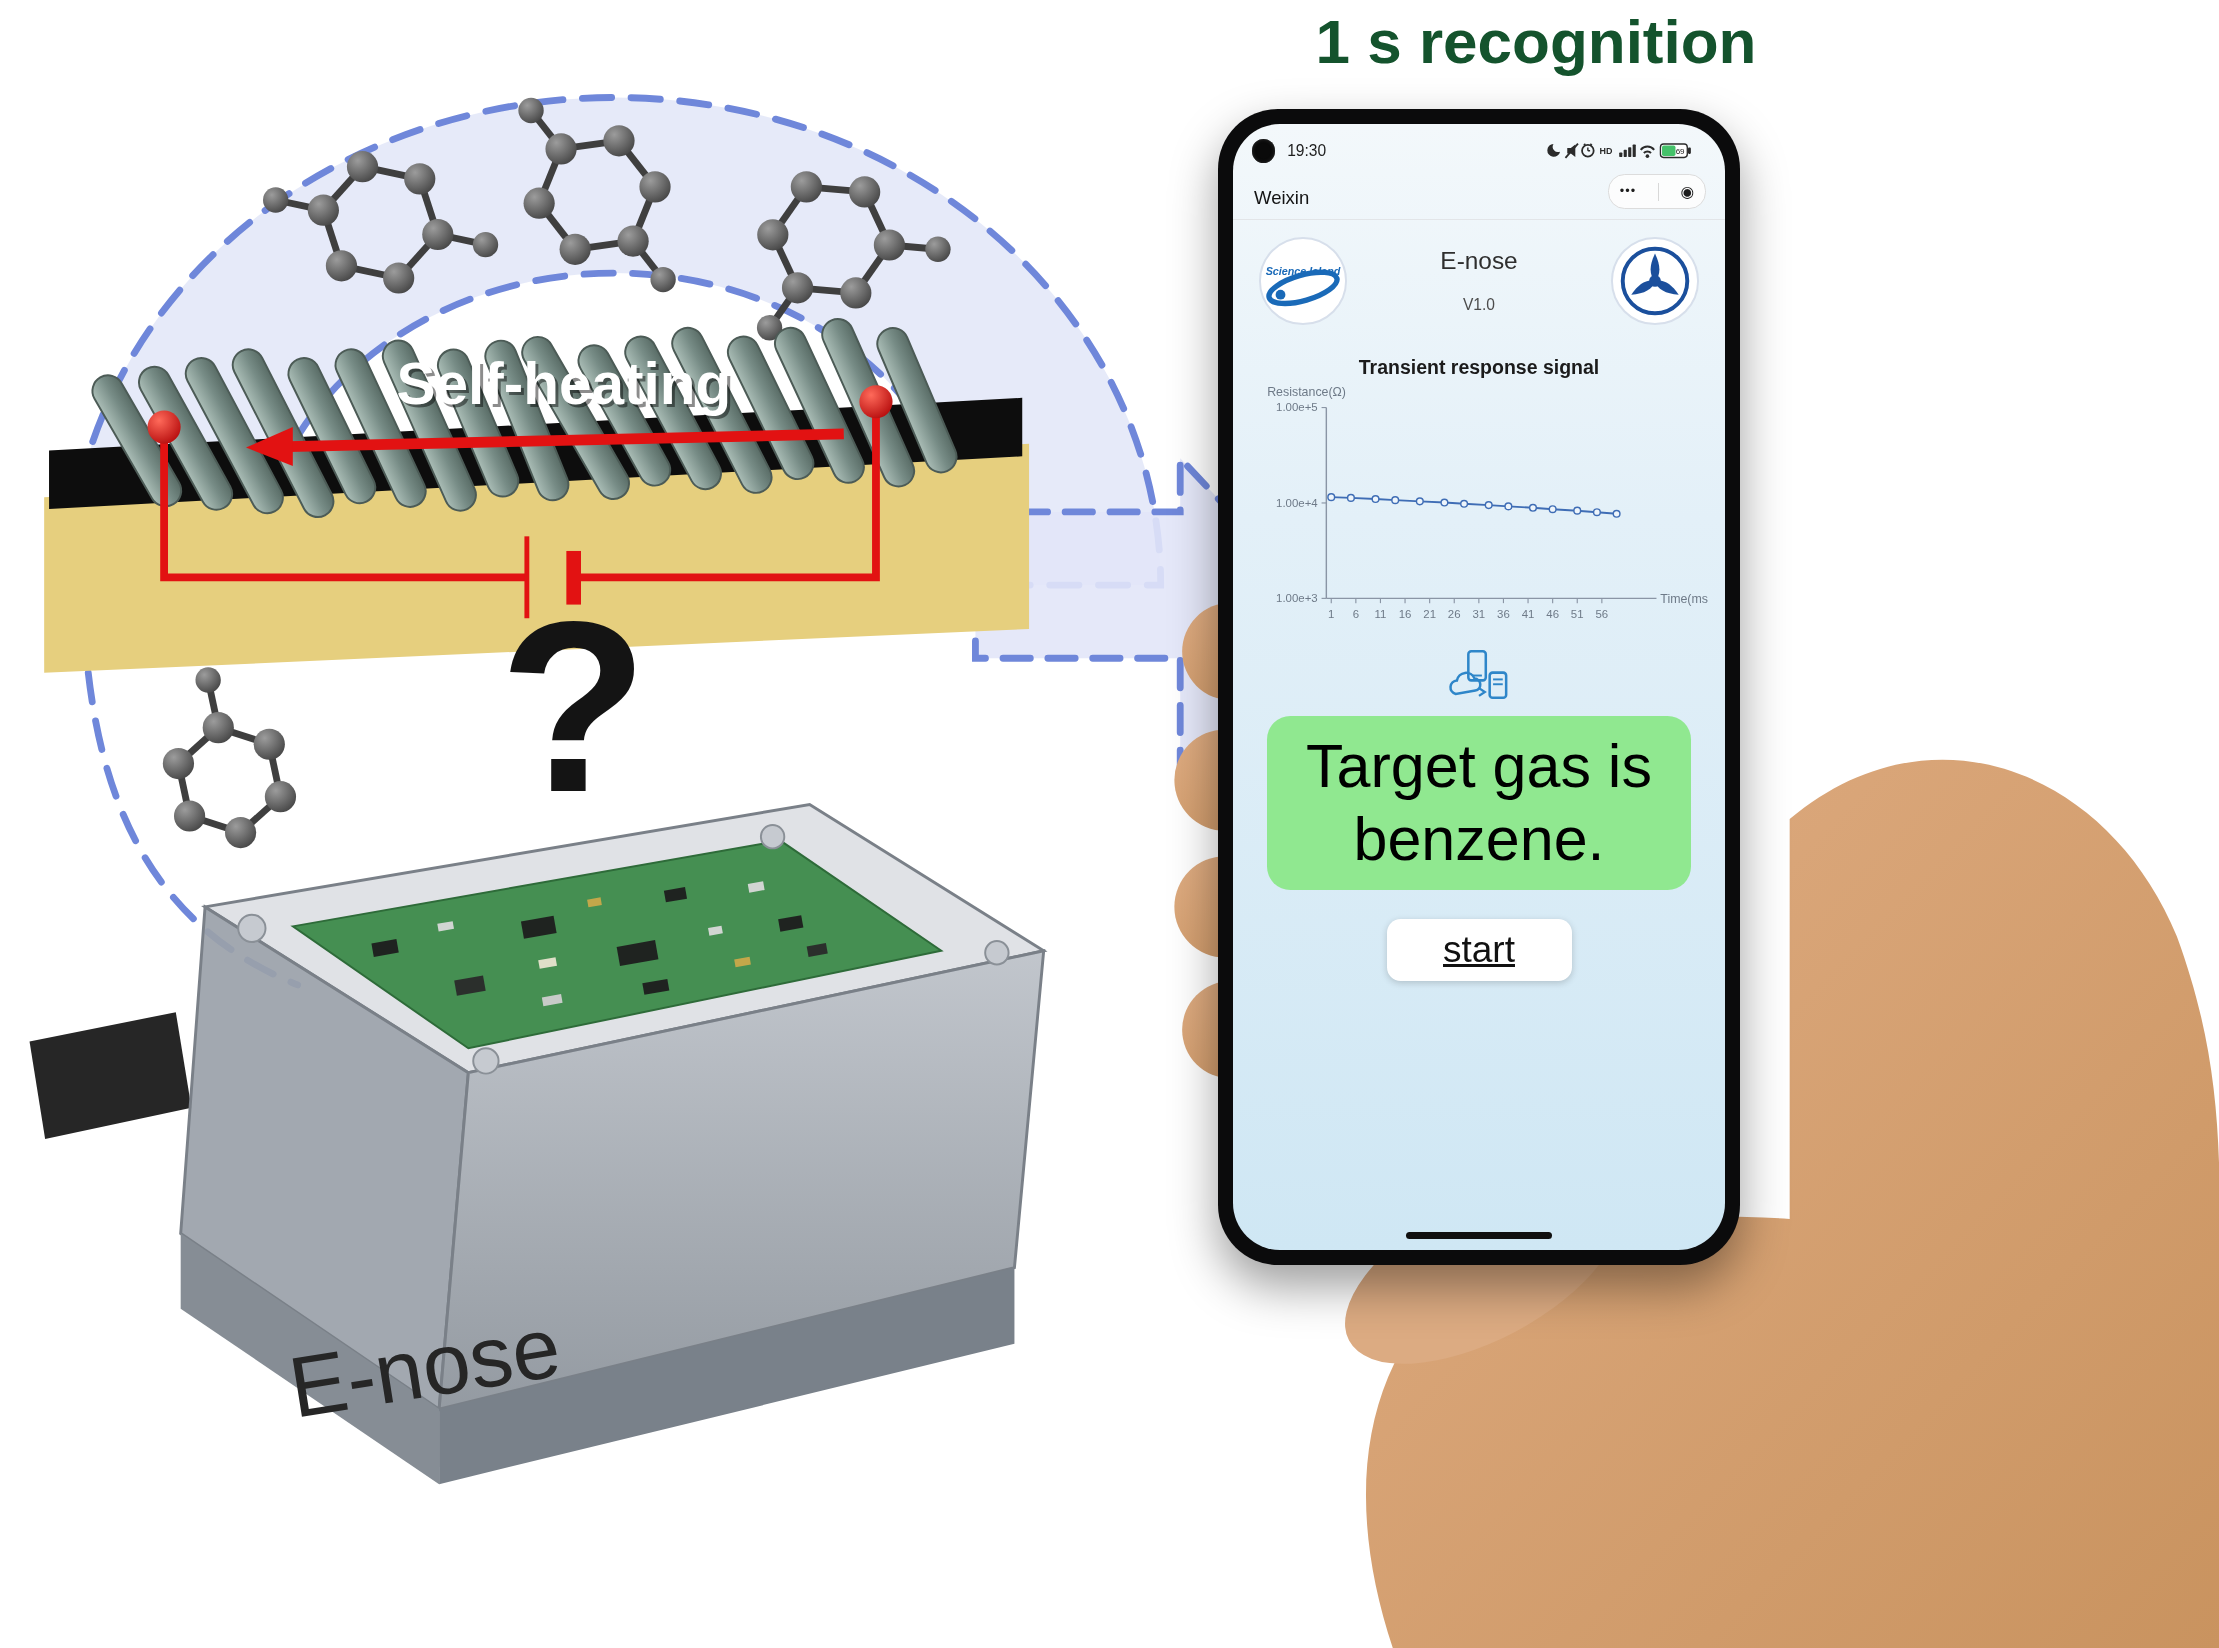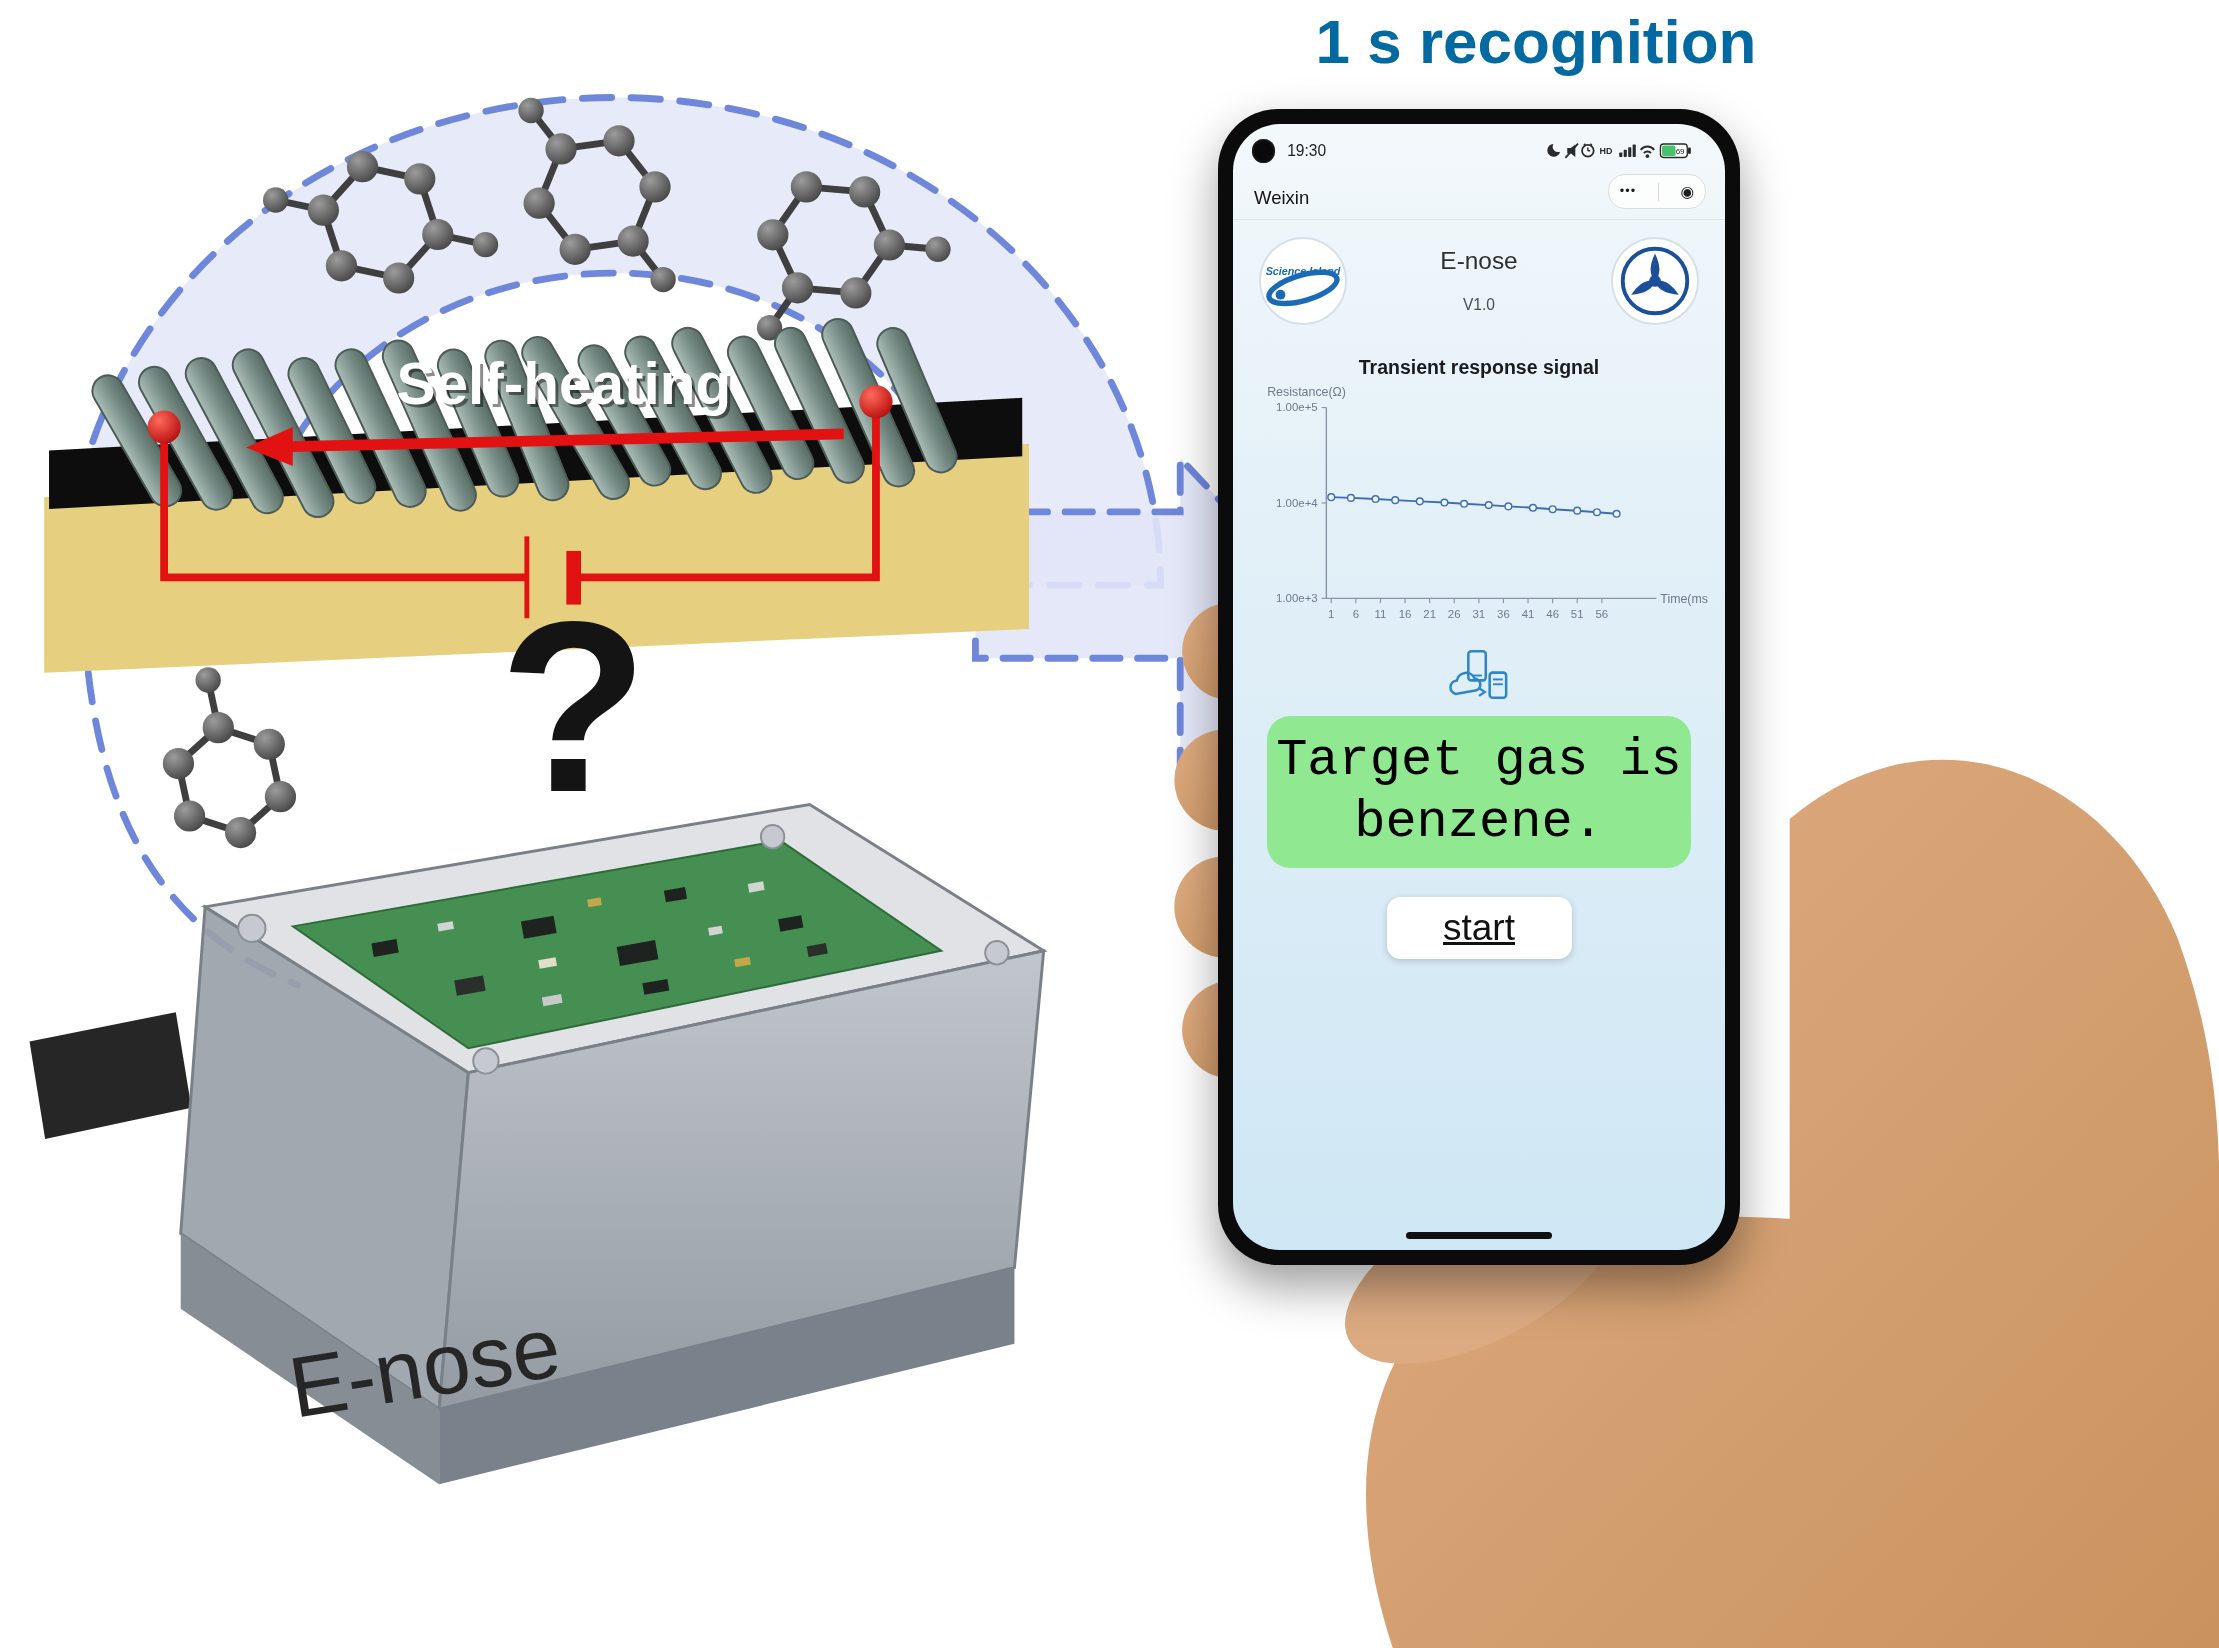--- a/index.html
+++ b/index.html
@@ -7,21 +7,21 @@
           font-family:"Liberation Sans","DejaVu Sans",sans-serif;}
   svg text{font-family:"Liberation Sans","DejaVu Sans",sans-serif;}
 
   
   #artwork{position:absolute;left:0;top:0;z-index:1;}
   #question-mark{position:absolute;left:466px;top:585px;width:215px;text-align:center;
                  font-size:244px;font-weight:bold;color:#141414;z-index:2;line-height:1;}
 
   
   #headline{position:absolute;left:1224px;top:5.9px;width:624px;text-align:center;
-            font-size:62px;font-weight:600;color:#0369a1;z-index:5;}
+            font-size:62px;font-weight:600;color:#14532d;z-index:5;}
 
   
   #phone{position:absolute;left:1218px;top:109px;width:522px;height:1156px;background:#0b0b0c;
          border-radius:60px;z-index:4;box-shadow:0 21.5px 47px rgba(0,0,0,0.38);}
   #screen{position:absolute;left:14.6px;top:14.6px;right:14.6px;bottom:14.6px;border-radius:47px;
           overflow:hidden;background:linear-gradient(180deg,#f3f8fb 0%,#e3f0f8 35%,#cfe7f4 100%);
           display:flex;flex-direction:column;}
 
   .status-bar{display:flex;align-items:center;padding:15.6px 21.5px 0 19.5px;}
   .punch-hole{width:23.4px;height:23.4px;border-radius:50%;background:#0a0a0a;box-shadow:inset 0 0 3.9px #333;}
@@ -41,21 +41,21 @@
   .app-id{display:flex;flex-direction:column;align-items:center;}
   .app-name{font-size:24.4px;color:#2e2e2e;}
   .app-version{font-size:15.6px;color:#4c4c4c;margin-top:21px;}
 
   .chart-title{text-align:center;font-size:19.5px;font-weight:700;color:#1b1b1b;margin-top:24px;}
   #chart-wrap{margin:5.9px auto 0 auto;}
 
   .sync-row{display:flex;justify-content:center;margin-top:3.9px;}
 
   .bubble{width:408px;margin:11.7px auto 0 auto;background:#90e890;border-radius:23.4px;
-          padding:13.7px 7.8px;text-align:center;font-size:52px;line-height:1.2;color:#000;font-family:Liberation Mono, monospace;}
+          padding:13.7px 7.8px;text-align:center;font-size:61px;line-height:1.2;color:#000;}
   .start-btn{width:185px;height:62px;margin:29px auto 0 auto;background:#ffffff;border-radius:13.7px;
              text-align:center;line-height:62px;font-size:37px;color:#111;
              box-shadow:0 2px 7.8px rgba(0,0,0,0.18);cursor:pointer;text-decoration:underline;}
   .home-indicator{margin-top:auto;margin-bottom:11.7px;align-self:center;width:146px;height:6.8px;
                   border-radius:3.9px;background:#101010;}
 
   .tick{font-size:12px;fill:#6e7a88;}
   .axlabel{font-size:13px;fill:#6e7a88;}
 </style>
 </head>

